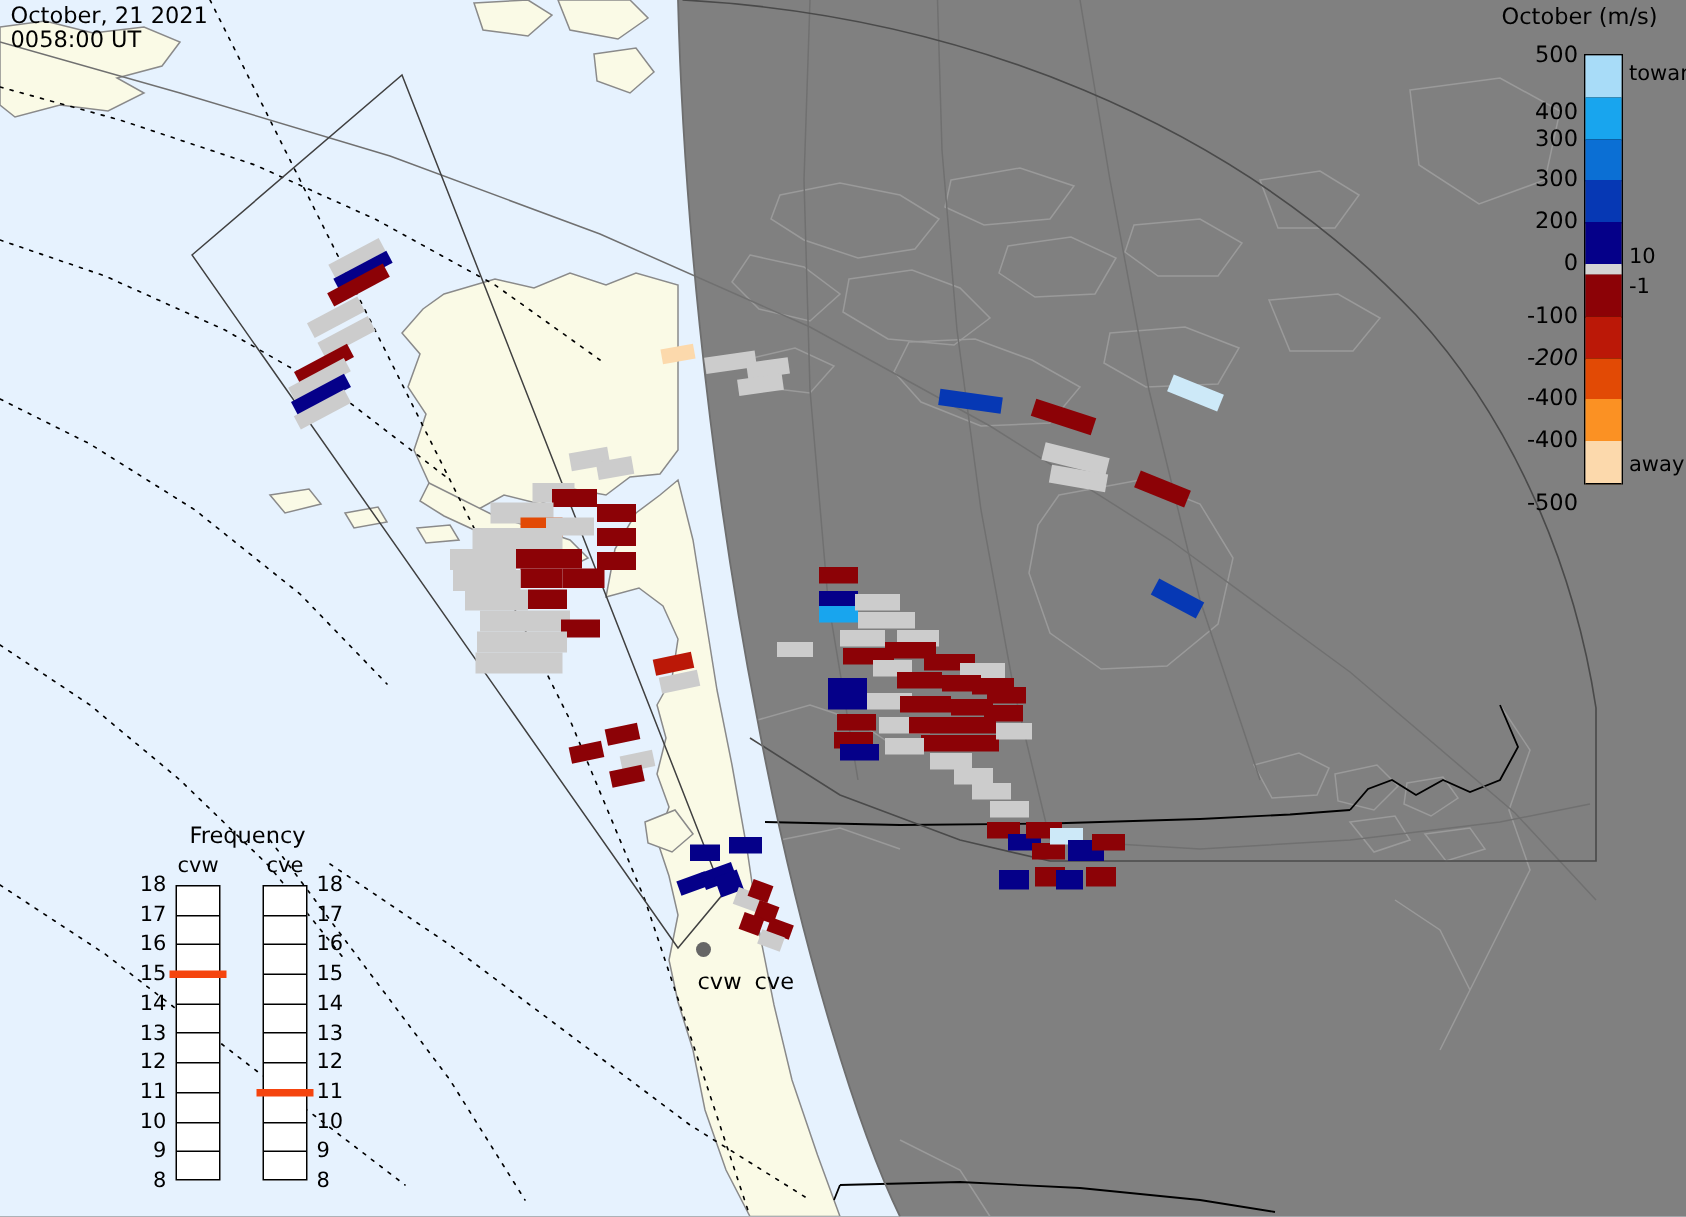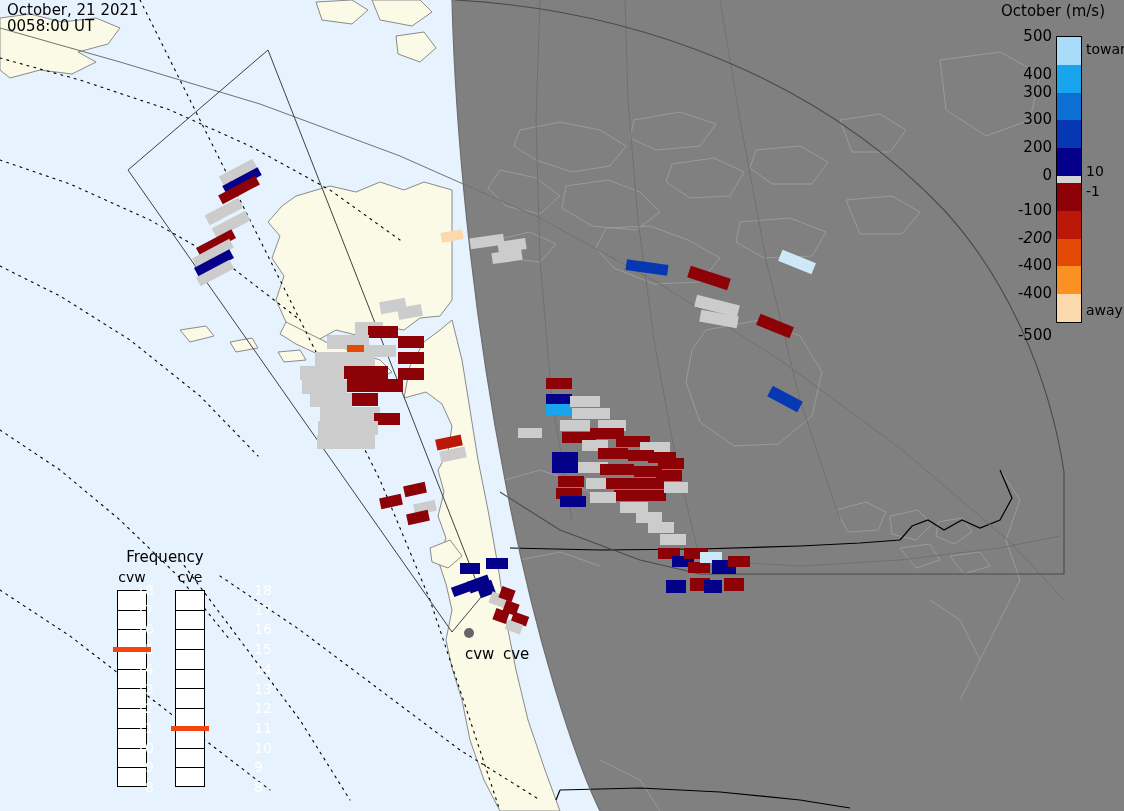--- a/index.html
+++ b/index.html
@@ -30,22 +30,22 @@
   
   #freq{position:absolute;left:95px;top:548px;width:140px;height:240px;z-index:40;}
   #freq-title{position:absolute;left:0;top:0;width:140px;text-align:center;
               color:#000;font-size:15px;}
   .freq-col-label{position:absolute;top:21px;color:#000;font-size:14px;
                   text-align:center;width:44px;}
   .freq-box{position:absolute;top:42px;width:30px;height:197px;
             border:1px solid #000;box-sizing:border-box;background:#fff;}
   .freq-seg{position:absolute;left:0;width:100%;border-bottom:1px solid #000;
             box-sizing:border-box;}
-  .freq-num{position:absolute;color:#ffffff;font-size:14px;white-space:nowrap;
-            transform:translateY(-50%);width:22px;margin-left:43px;}
+  .freq-num{position:absolute;color:#000000;font-size:14px;white-space:nowrap;
+            transform:translateY(-50%);width:22px;}
   .freq-num.l{text-align:right;}
   .freq-num.r{text-align:left;}
   .freq-mark{position:absolute;height:5px;background:#F5440E;}
 
   
   .site-label{position:absolute;color:#000;font-size:15px;z-index:40;white-space:nowrap;}
 </style>
 </head>
 <body>
 

